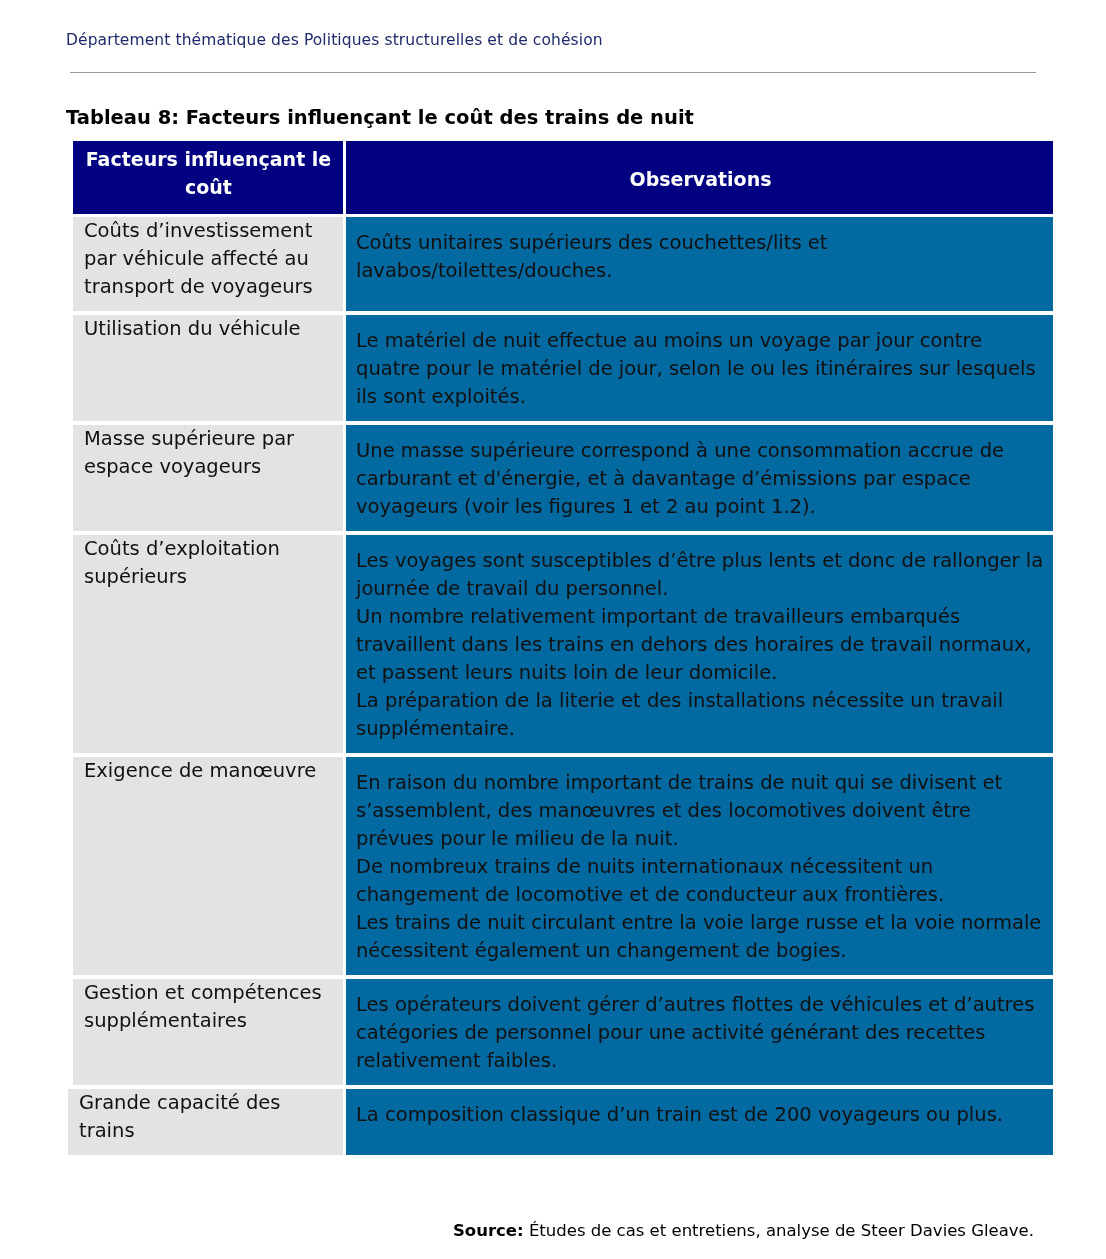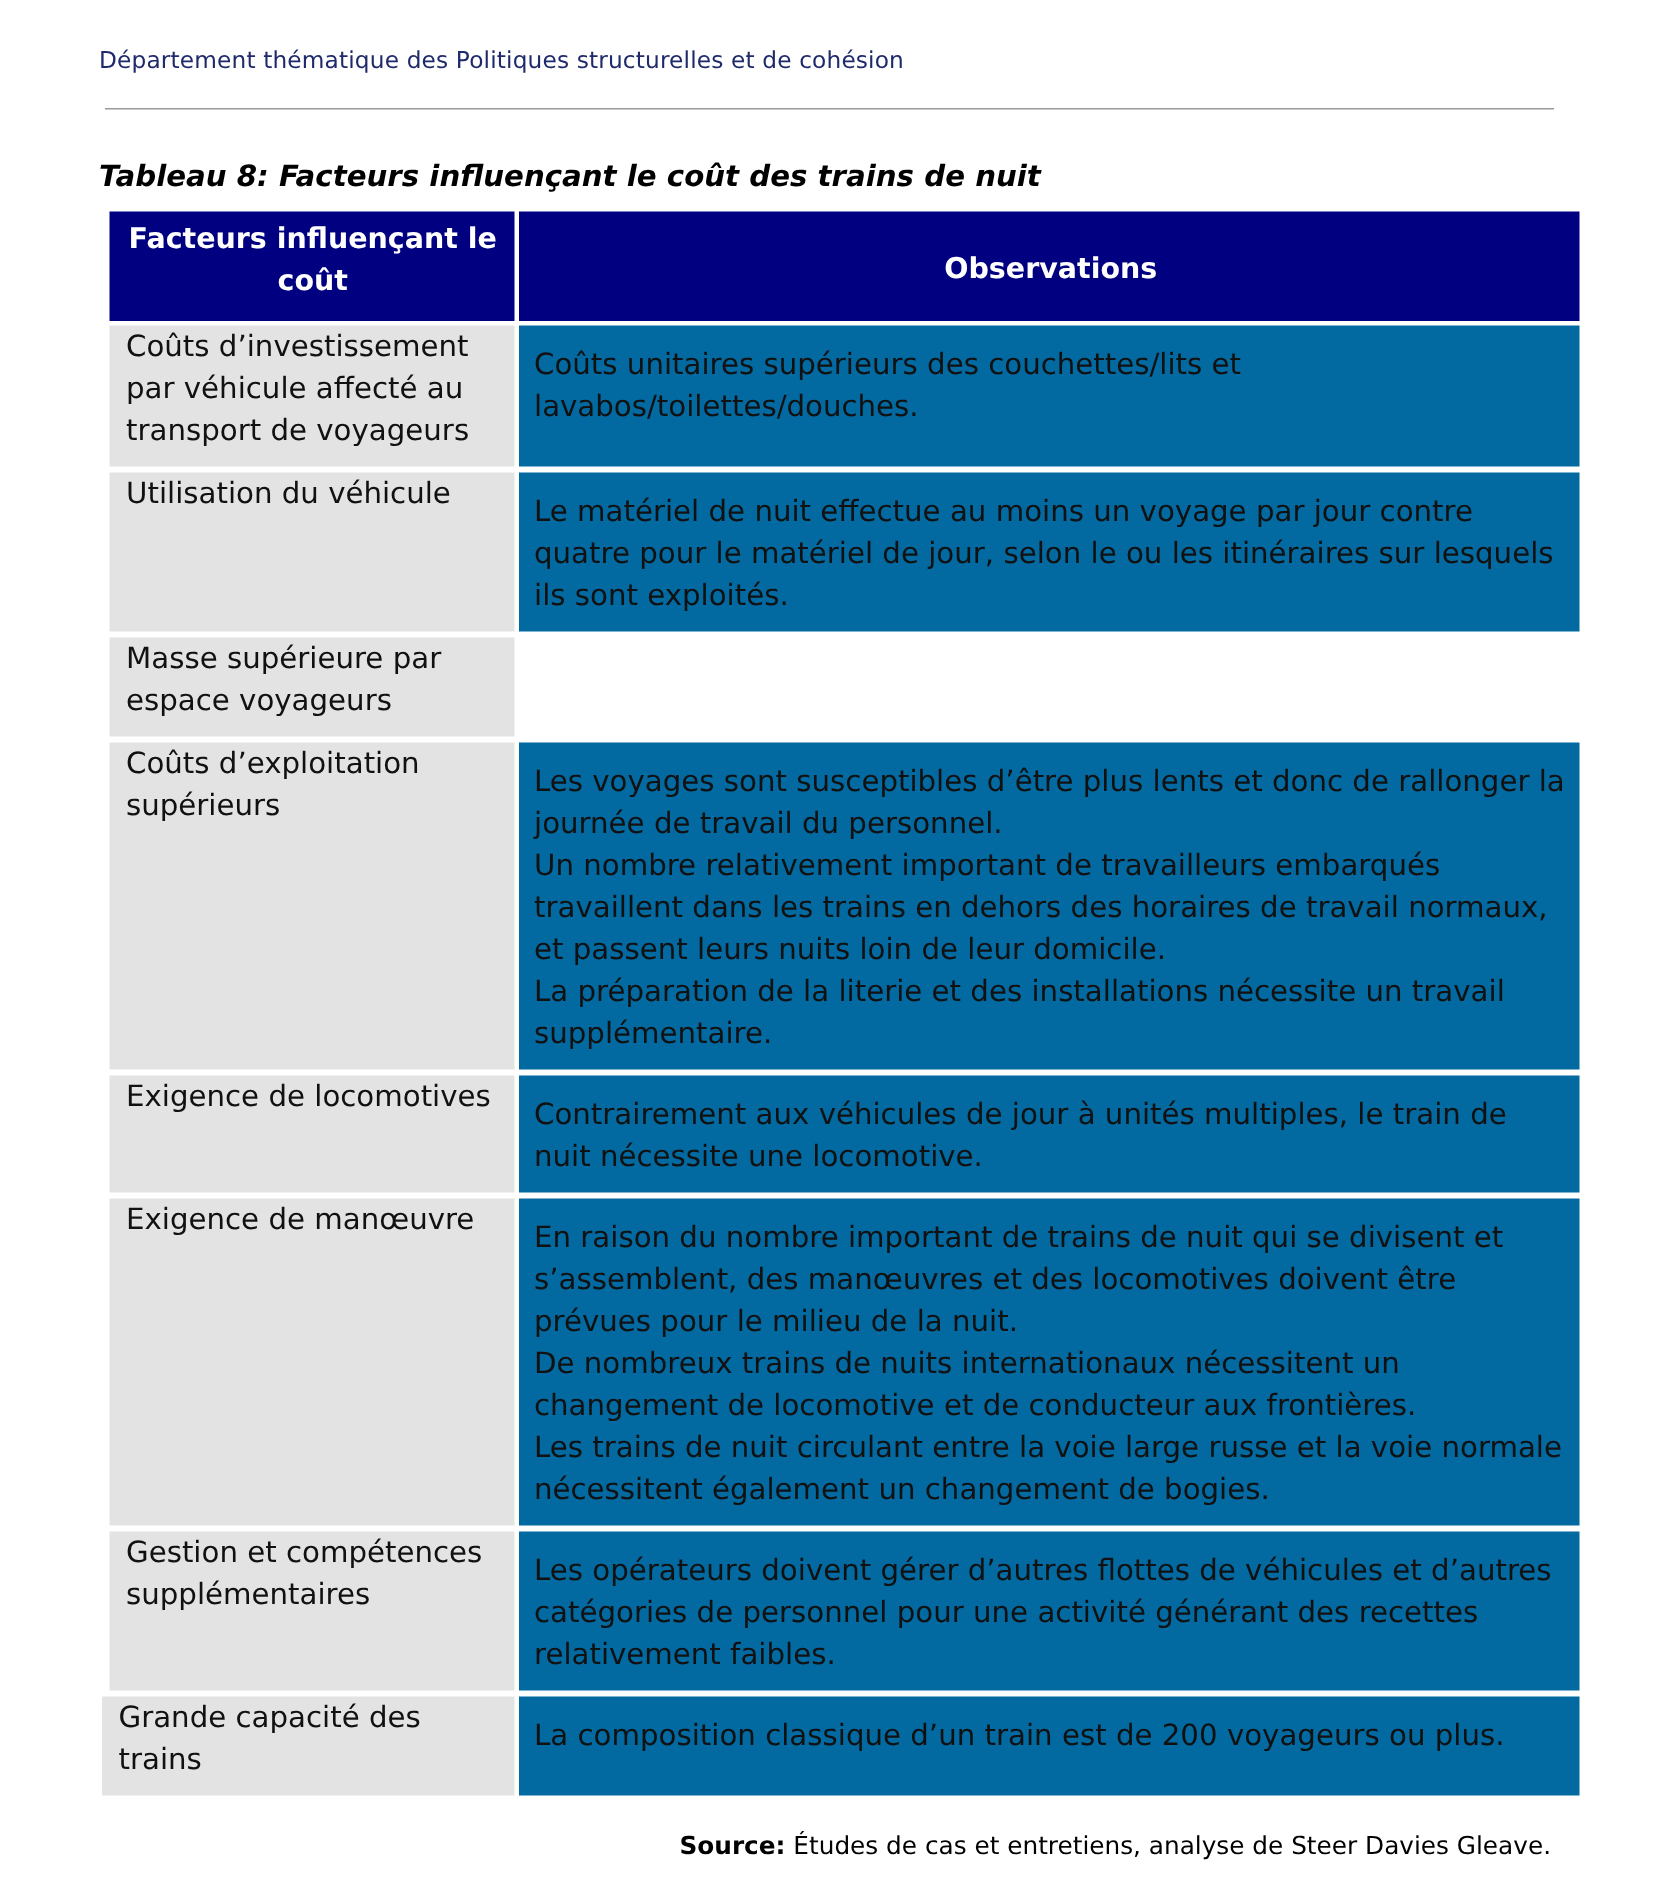--- a/index.html
+++ b/index.html
@@ -1,19 +1,19 @@
 <!DOCTYPE html>
 <html><head>
 <meta charset="utf-8">
 <style>
   html,body{margin:0;padding:0;background:#ffffff;}
   body{width:1106px;height:1259px;position:relative;overflow:hidden;font-family:"DejaVu Sans",sans-serif;color:#111;}
   .running-header{position:absolute;left:66px;top:31px;font-size:15.5px;color:#1f2a6b;letter-spacing:0.1px;}
   .rule{position:absolute;left:70px;top:72px;width:966px;height:0;border-top:1px solid #9a9a9a;}
-  .caption{position:absolute;left:66px;top:106px;font-size:19.5px;font-weight:bold;color:#000;font-style:italic;}
+  .caption{position:absolute;left:66px;top:106px;font-size:19.5px;font-weight:bold;color:#000;}
   .tbl{position:absolute;left:73px;top:141px;width:980px;}
   .row{display:flex;margin-bottom:4px;}
   .row.head .c1,.row.head .c2{background:#000080;color:#fff;font-weight:bold;font-size:19px;display:flex;align-items:center;justify-content:center;text-align:center;line-height:28px;}
   .row.head{height:73px;margin-bottom:3px;}
   .c1{width:270px;background:#e3e3e3;padding:0 10px 10px 11px;box-sizing:border-box;font-size:19.5px;line-height:28px;}
   .c2{flex:1;margin-left:3px;background:#0369a1;padding:12px 8px 10px 10px;box-sizing:border-box;font-size:19.5px;line-height:28px;}
   .c2 .line{display:block;}
   .row.last{margin-left:-5px;}
   .row.last .c1{width:275px;}
   .source{position:absolute;right:72px;top:1221px;font-size:16.5px;color:#000;}
@@ -39,33 +39,30 @@
         </div>
       </div>
       <div class="row">
         <div class="c1">Utilisation du véhicule</div>
         <div class="c2">
           <span class="line">Le matériel de nuit effectue au moins un voyage par jour contre quatre pour le matériel de jour, selon le ou les itinéraires sur lesquels ils sont exploités.</span>
         </div>
       </div>
       <div class="row">
         <div class="c1">Masse supérieure par espace voyageurs</div>
+        <div class="c2">
+          <span class="line">Une masse supérieure correspond à une consommation accrue de carburant et d'énergie, et à davantage d’émissions par espace voyageurs (voir les figures 1 et 2 au point 1.2).</span>
+        </div>
       </div>
       <div class="row">
         <div class="c1">Coûts d’exploitation supérieurs</div>
         <div class="c2">
           <span class="line">Les voyages sont susceptibles d’être plus lents et donc de rallonger la journée de travail du personnel.</span>
           <span class="line">Un nombre relativement important de travailleurs embarqués travaillent dans les trains en dehors des horaires de travail normaux, et passent leurs nuits loin de leur domicile.</span>
           <span class="line">La préparation de la literie et des installations nécessite un travail supplémentaire.</span>
-        </div>
-      </div>
-      <div class="row">
-        <div class="c1">Exigence de locomotives</div>
-        <div class="c2">
-          <span class="line">Contrairement aux véhicules de jour à unités multiples, le train de nuit nécessite une locomotive.</span>
         </div>
       </div>
       <div class="row">
         <div class="c1">Exigence de manœuvre</div>
         <div class="c2">
           <span class="line">En raison du nombre important de trains de nuit qui se divisent et s’assemblent, des manœuvres et des locomotives doivent être prévues pour le milieu de la nuit.</span>
           <span class="line">De nombreux trains de nuits internationaux nécessitent un changement de locomotive et de conducteur aux frontières.</span>
           <span class="line">Les trains de nuit circulant entre la voie large russe et la voie normale nécessitent également un changement de bogies.</span>
         </div>
       </div>

